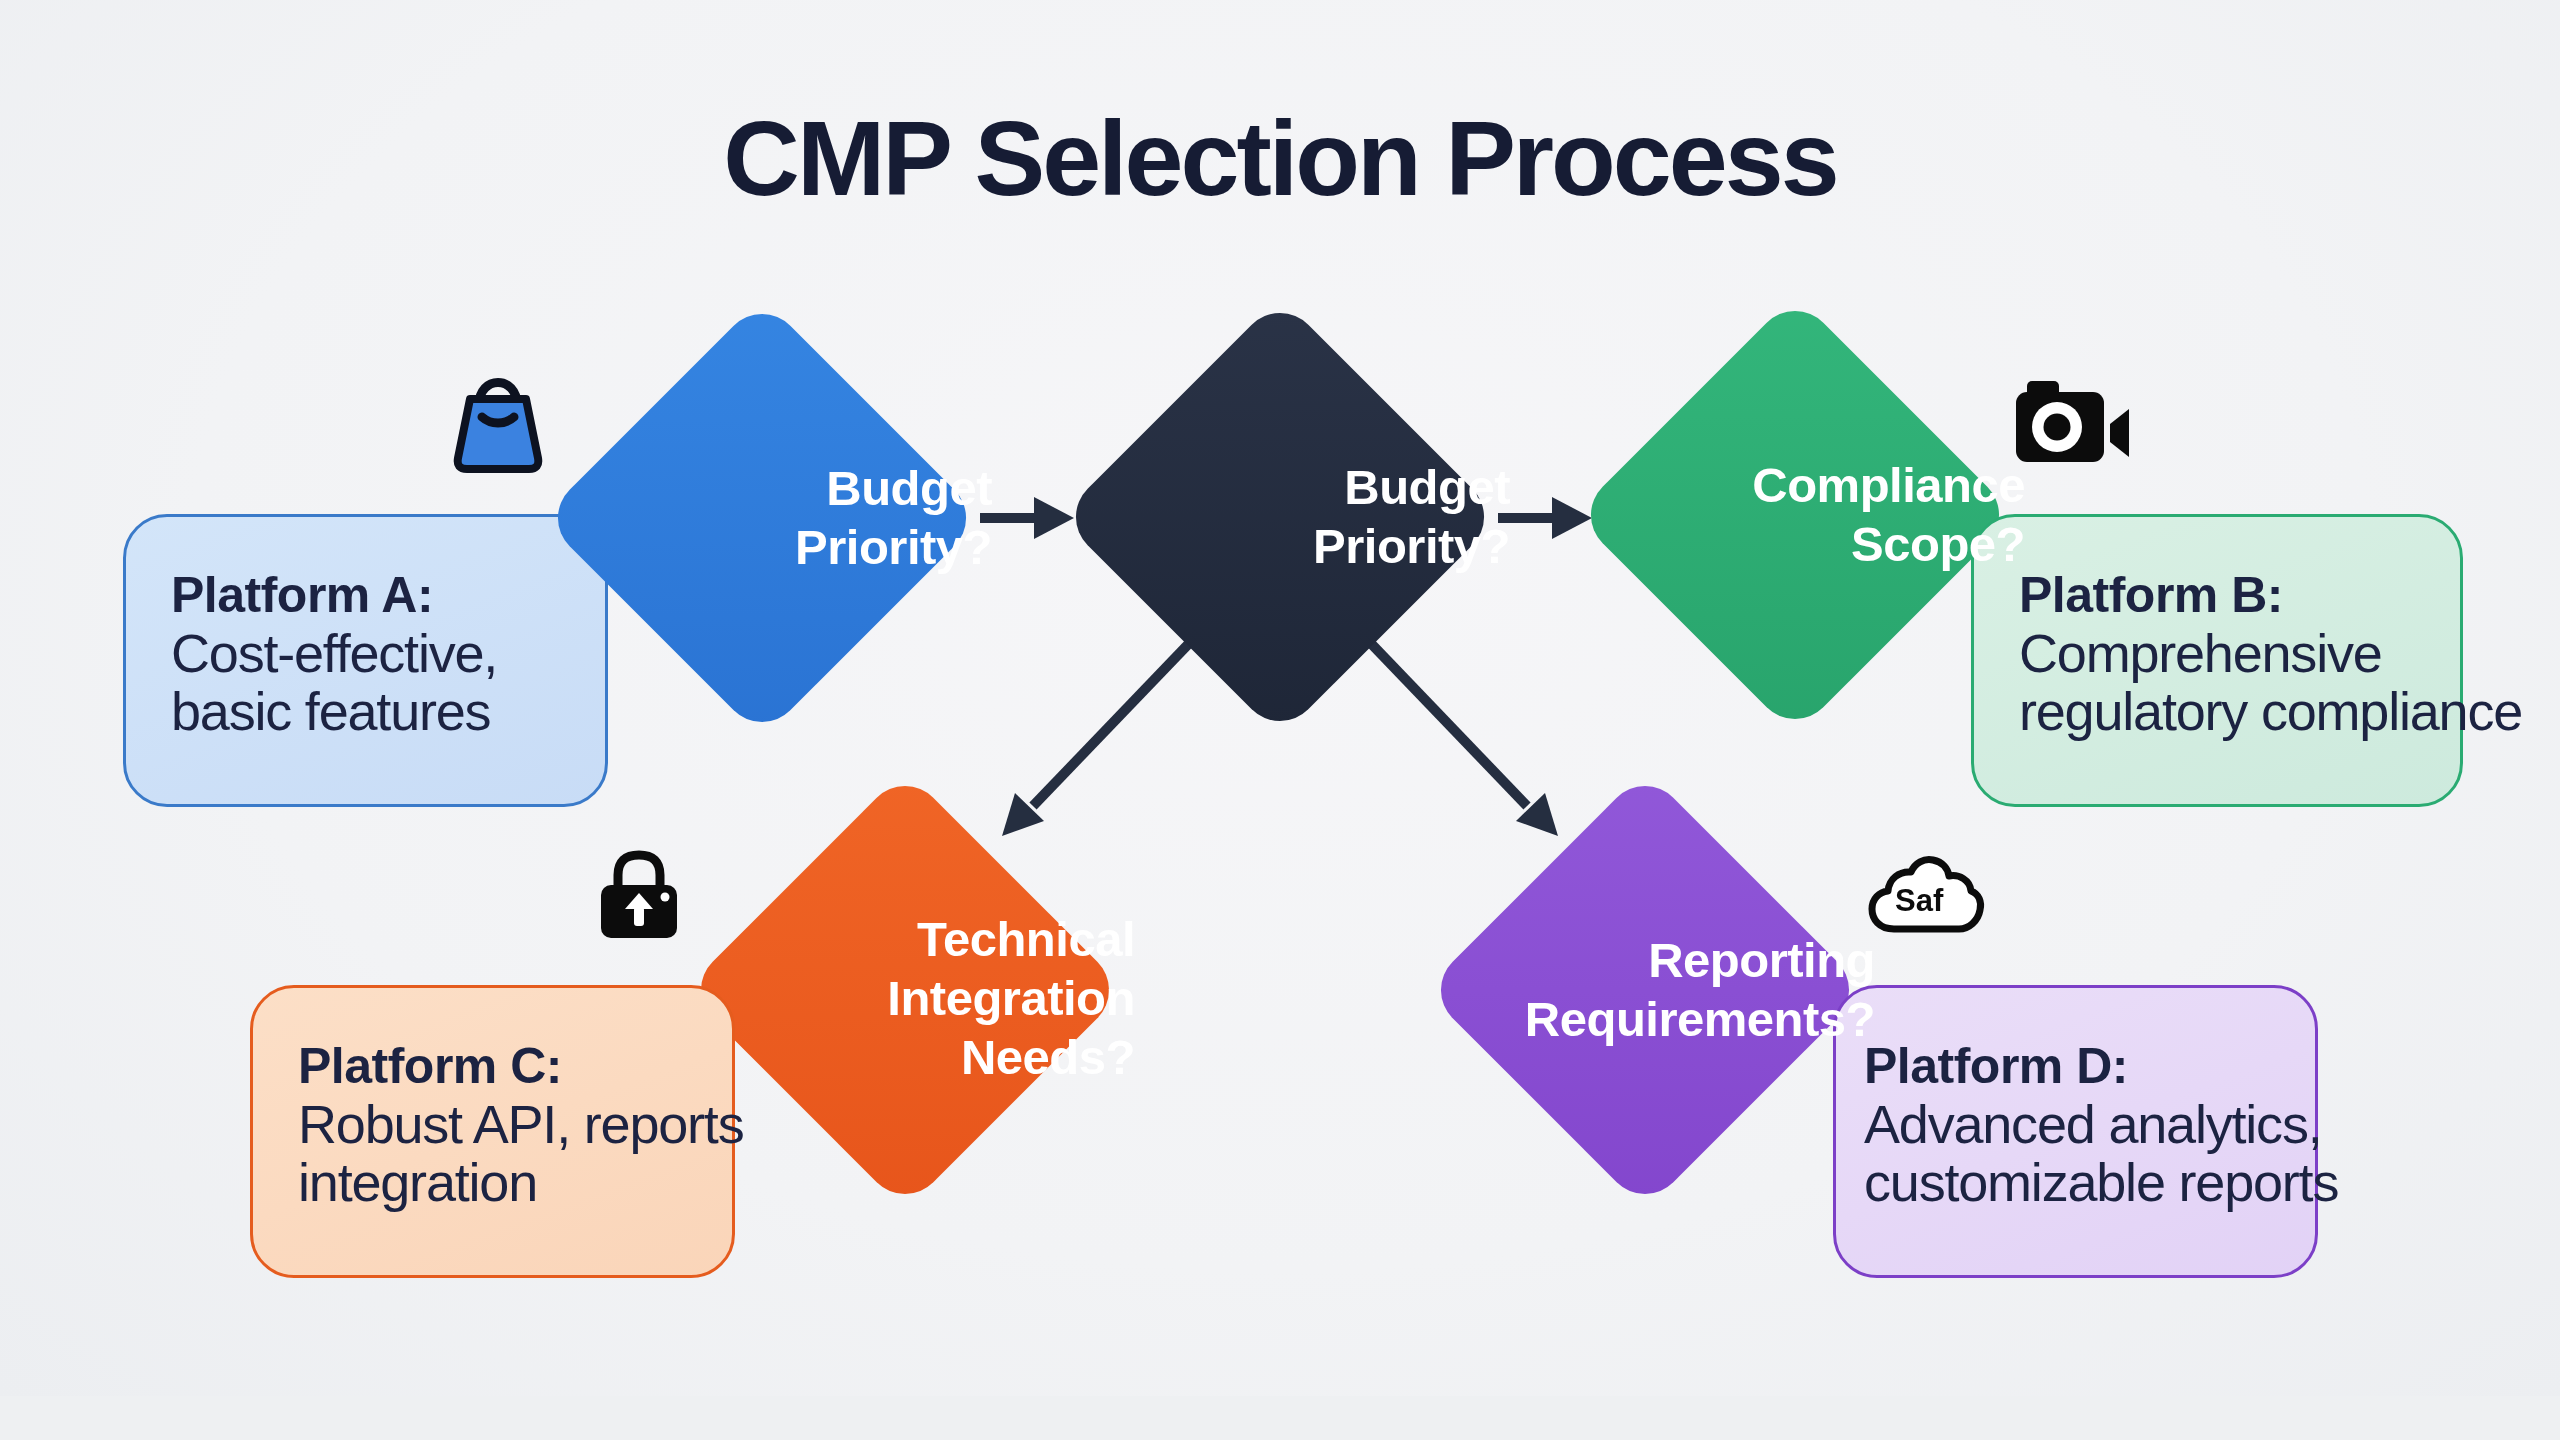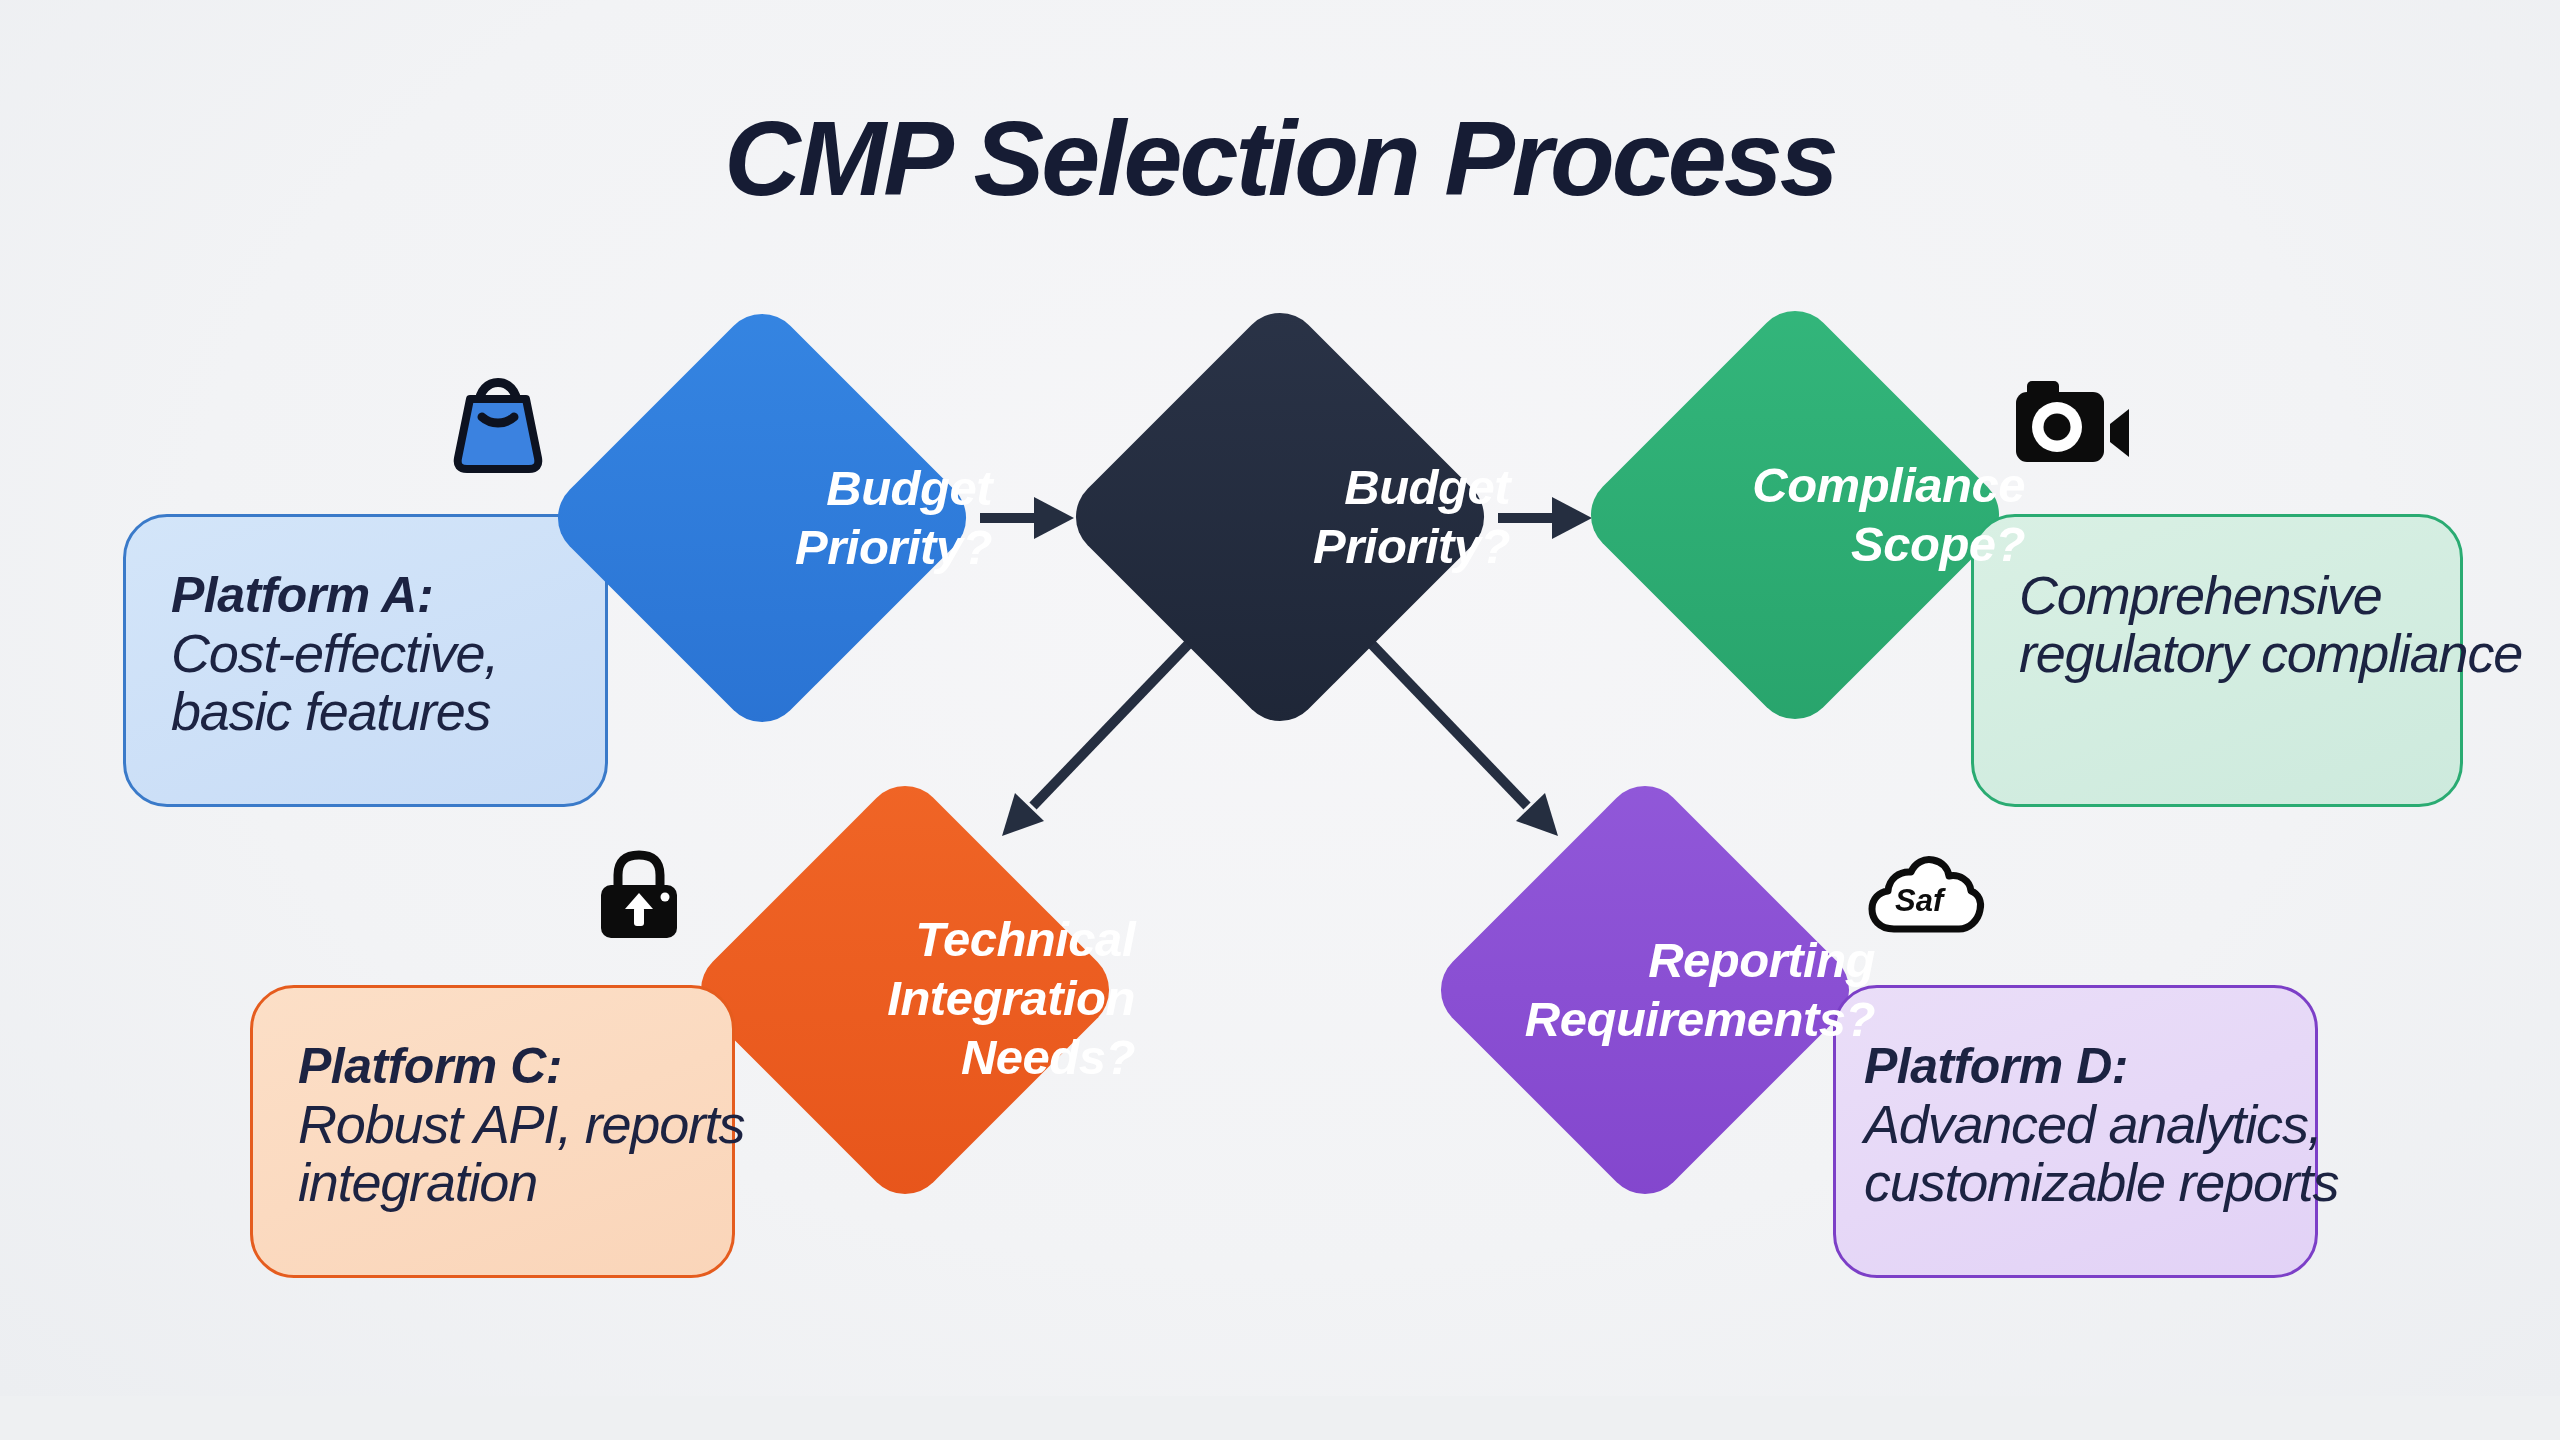--- a/index.html
+++ b/index.html
@@ -4,21 +4,20 @@
 <style>
   * { margin:0; padding:0; box-sizing:border-box; }
   html,body { width:2560px; height:1440px; }
   body {
     font-family: "Liberation Sans", sans-serif;
     background:#eef0f2;
   }
   .canvas {
     position:relative; width:2560px; height:1396px; overflow:hidden;
     background: radial-gradient(ellipse at 50% 40%, #f6f6f8 0%, #f2f3f5 60%, #eceef1 100%);
-    font-style: italic;
   }
   .title {
     position:absolute; left:0; top:98px; width:2560px;
     text-align:center;
     font-size:106px; font-weight:700; letter-spacing:-3px;
     color:#161c34;
   }
   
   .arrows { position:absolute; left:0; top:0; z-index:1; }
   
@@ -80,20 +79,21 @@
     </g>
   </svg>
 
   <div class="pbox pa" style="left:123px; top:514px;">
     <div class="pname">Platform A:</div>
     <div class="pdesc">Cost-effective,</div>
     <div class="pdesc">basic features</div>
   </div>
 
   <div class="pbox pb" style="left:1971px; top:514px; width:492px;">
+    <div class="pname">Platform B:</div>
     <div class="pdesc">Comprehensive</div>
     <div class="pdesc">regulatory compliance</div>
   </div>
 
   <div class="pbox pc" style="left:243px; top:985px;">
     <div class="pname">Platform C:</div>
     <div class="pdesc">Robust API, reports</div>
     <div class="pdesc">integration</div>
   </div>
 

